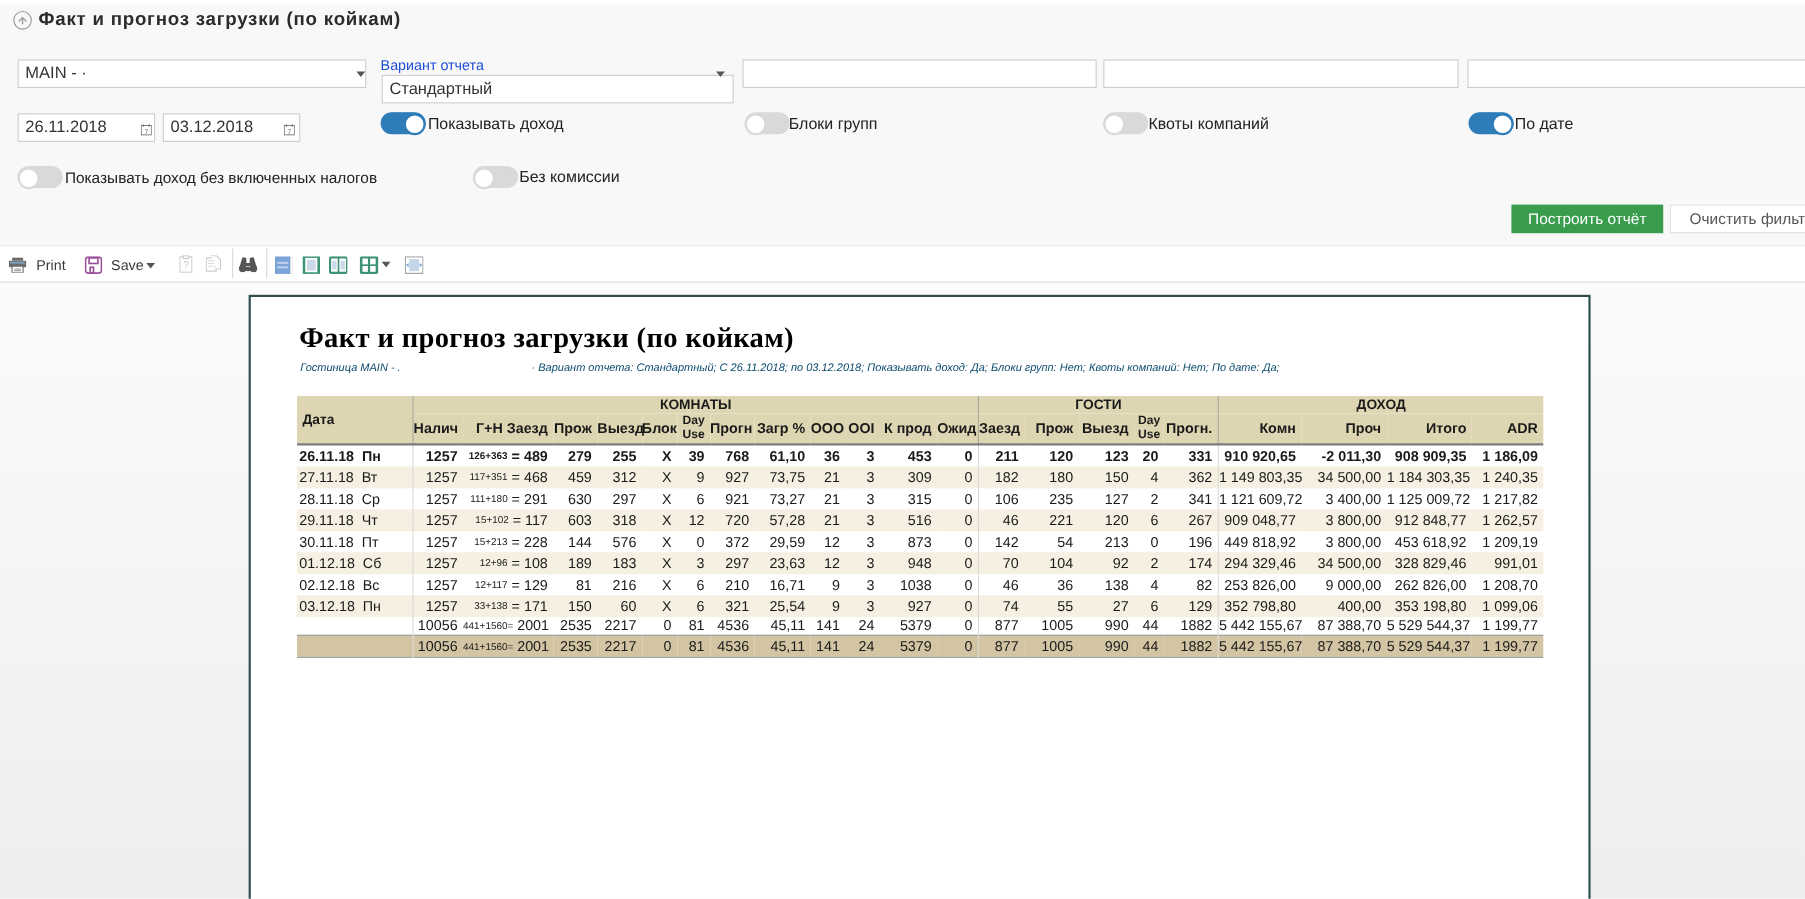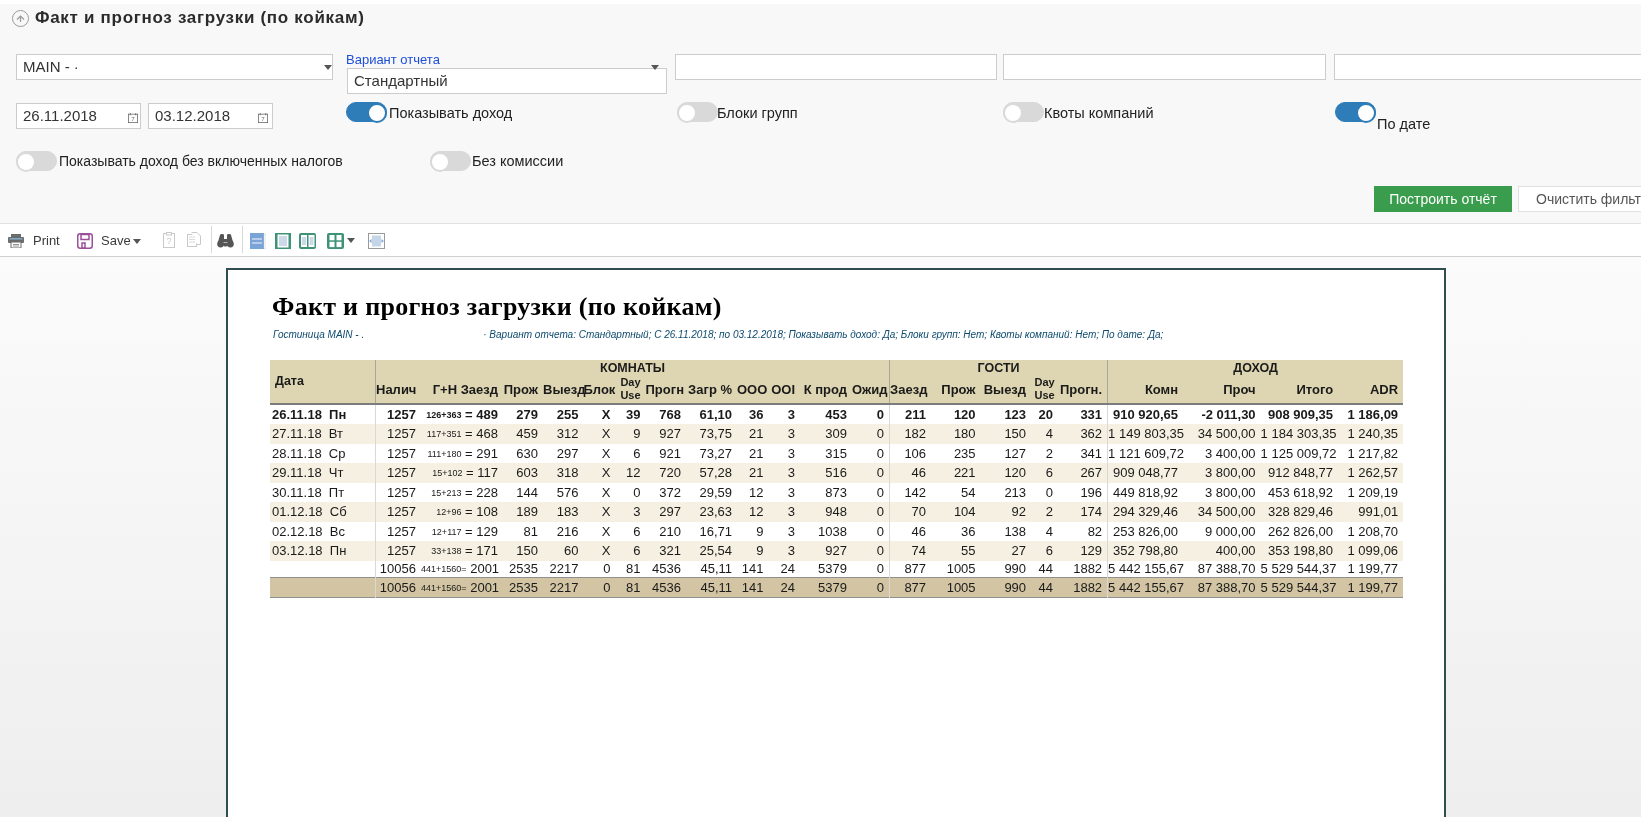--- a/index.html
+++ b/index.html
@@ -131,21 +131,21 @@
   <div class="toglab" style="left:717px;top:69px;">Блоки групп</div>
 
   <div class="tog off" style="left:1003px;top:66px;">
       <div class="knob"></div>
     </div>
   <div class="toglab" style="left:1044px;top:69px;">Квоты компаний</div>
 
   <div class="tog on" style="left:1335px;top:66px;">
       <div class="knob"></div>
     </div>
-  <div class="toglab" style="left:1377px;top:80px;">По дате</div>
+  <div class="toglab" style="left:1377px;top:69px;">По дате</div>
 
   <div class="tog off" style="left:16px;top:115px;">
       <div class="knob"></div>
     </div>
   <div class="toglab sm3" style="left:59px;top:117px;">Показывать доход без включенных налогов</div>
 
   <div class="tog off" style="left:430px;top:115px;">
       <div class="knob"></div>
     </div>
   <div class="toglab" style="left:472px;top:117px;">Без комиссии</div>

